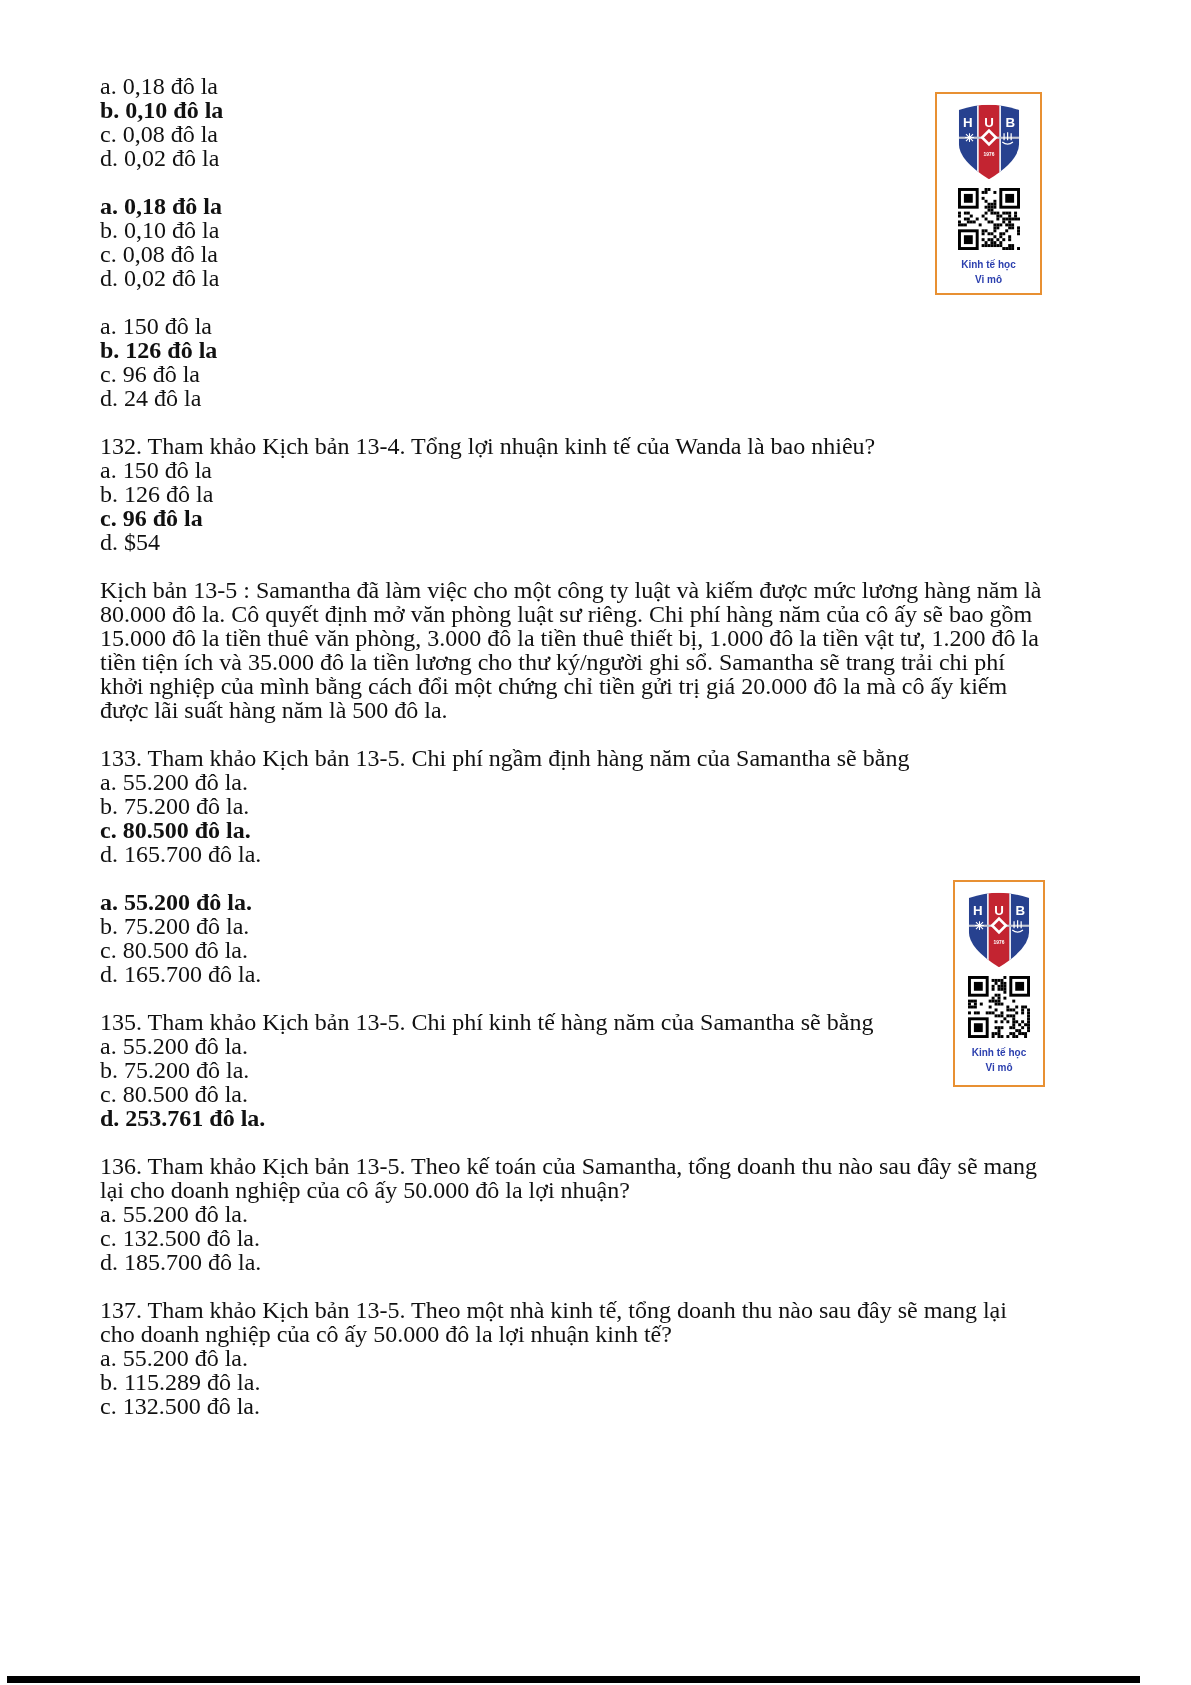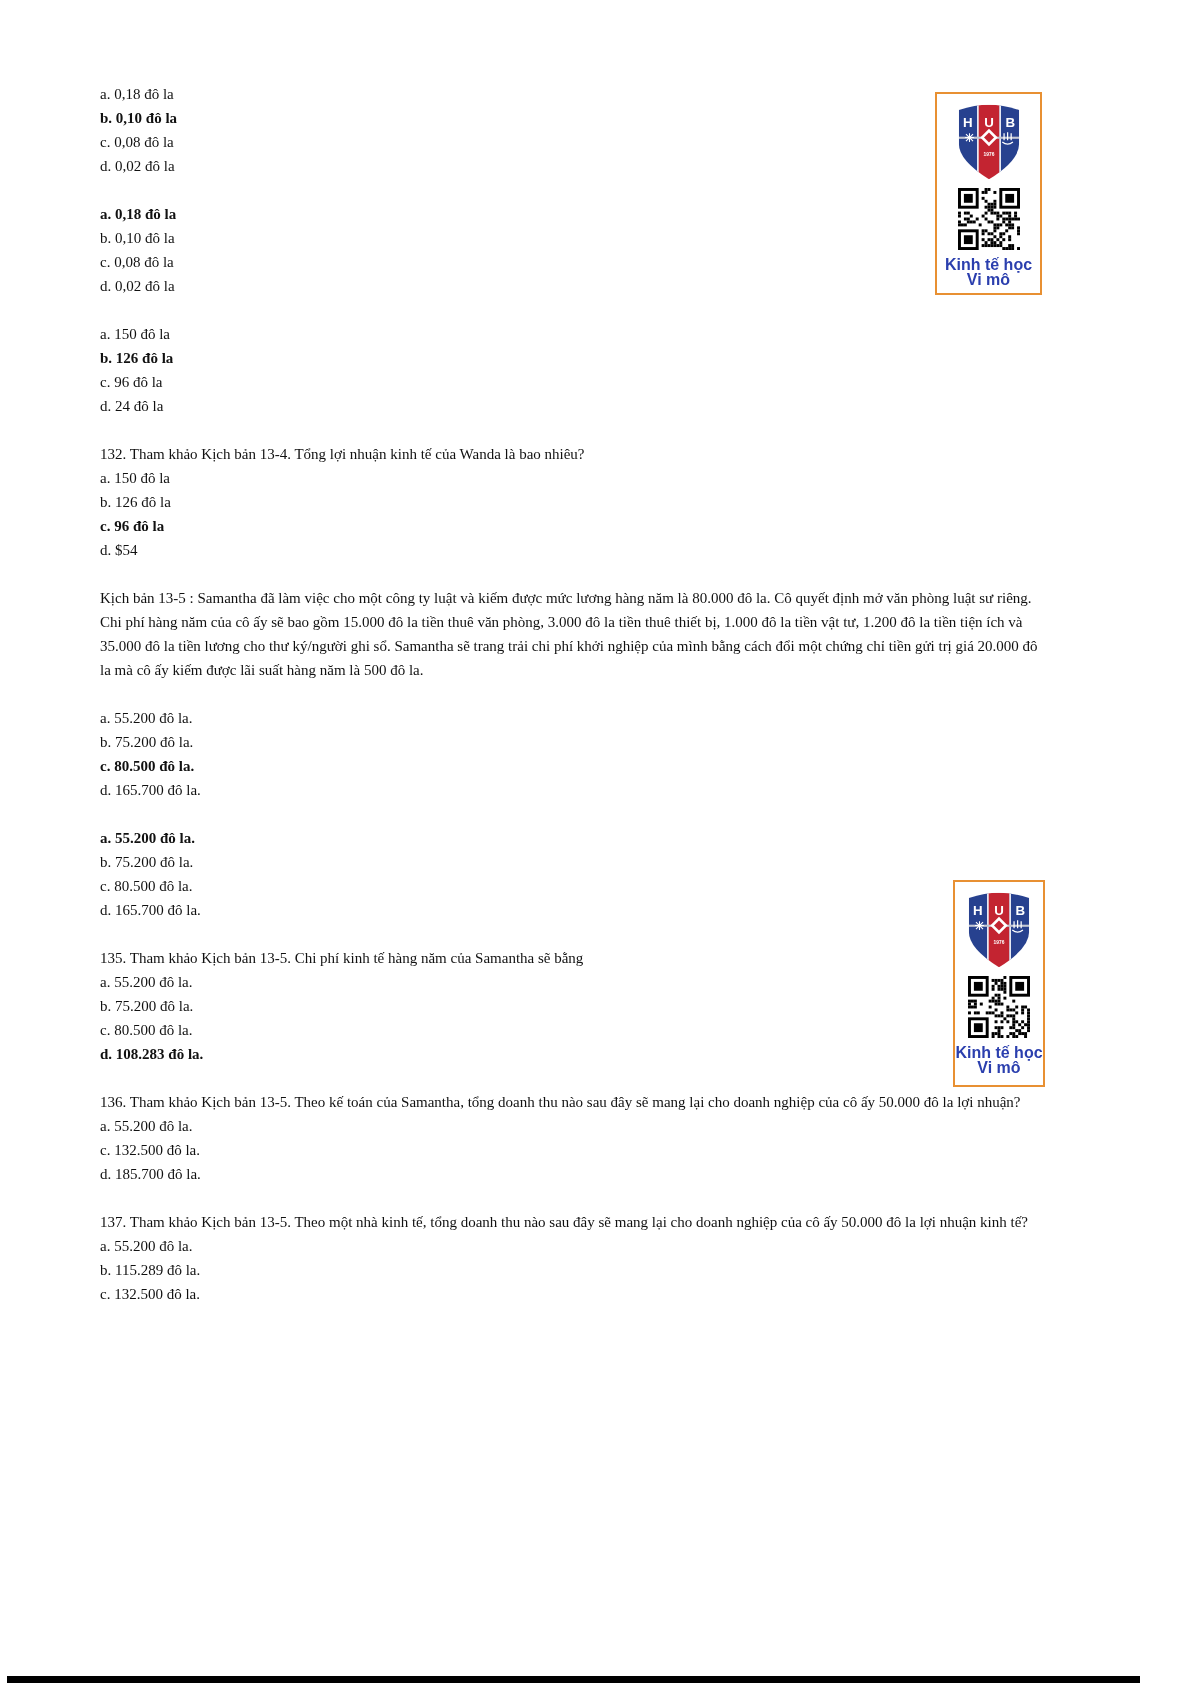--- a/index.html
+++ b/index.html
@@ -1,37 +1,37 @@
 <!DOCTYPE html>
 <html><head>
 <meta charset="utf-8">
 <style>
   html,body{margin:0;padding:0;}
   body{
     width:1191px;height:1685px;position:relative;background:#ffffff;
     font-family:"Liberation Serif",serif;color:#111111;overflow:hidden;
   }
   #document-content{
-    position:absolute;left:100px;top:82px;width:945px;
-    font-size:15px;line-height:24px;
+    position:absolute;left:100px;top:74px;width:945px;
+    font-size:24px;line-height:24px;
   }
   .block{margin-bottom:24px;}
   .block:last-child{margin-bottom:8px;}
   .line{white-space:normal;}
   .bold{font-weight:bold;}
   .badge{
     position:absolute;background:#ffffff;border:2px solid #e89032;
     box-sizing:border-box;display:flex;flex-direction:column;align-items:center;
     padding-top:9px;gap:7px;
   }
   .badge-1{left:935px;top:92px;width:107px;height:203px;}
   .badge-2{left:953px;top:880px;width:92px;height:207px;}
   .badge .caption{
     color:#2b3fae;font-family:"Liberation Sans",sans-serif;font-weight:bold;
-    font-size:16px;line-height:15px;text-align:center;
+    font-size:10px;line-height:15px;text-align:center;
   }
   .shield{width:64px;height:78px;}
   .qr{width:62px;height:62px;}
   .shield text{
     font-family:"Liberation Sans",sans-serif;font-weight:bold;fill:#ffffff;
   }
   .footer-bar{position:absolute;left:7px;top:1676px;width:1133px;height:7px;background:#000000;}
 </style>
 </head>
 <body>
@@ -59,37 +59,38 @@
       <div class="line">132. Tham khảo Kịch bản 13-4. Tổng lợi nhuận kinh tế của Wanda là bao nhiêu?</div>
       <div class="line">a. 150 đô la</div>
       <div class="line">b. 126 đô la</div>
       <div class="line bold">c. 96 đô la</div>
       <div class="line">d. $54</div>
     </div>
     <div class="block">
       <div class="line">Kịch bản 13-5 : Samantha đã làm việc cho một công ty luật và kiếm được mức lương hàng năm là 80.000 đô la. Cô quyết định mở văn phòng luật sư riêng. Chi phí hàng năm của cô ấy sẽ bao gồm 15.000 đô la tiền thuê văn phòng, 3.000 đô la tiền thuê thiết bị, 1.000 đô la tiền vật tư, 1.200 đô la tiền tiện ích và 35.000 đô la tiền lương cho thư ký/người ghi sổ. Samantha sẽ trang trải chi phí khởi nghiệp của mình bằng cách đổi một chứng chỉ tiền gửi trị giá 20.000 đô la mà cô ấy kiếm được lãi suất hàng năm là 500 đô la.</div>
     </div>
     <div class="block">
+      <div class="line">133. Tham khảo Kịch bản 13-5. Chi phí ngầm định hàng năm của Samantha sẽ bằng</div>
       <div class="line">a. 55.200 đô la.</div>
       <div class="line">b. 75.200 đô la.</div>
       <div class="line bold">c. 80.500 đô la.</div>
       <div class="line">d. 165.700 đô la.</div>
     </div>
     <div class="block">
       <div class="line bold">a. 55.200 đô la.</div>
       <div class="line">b. 75.200 đô la.</div>
       <div class="line">c. 80.500 đô la.</div>
       <div class="line">d. 165.700 đô la.</div>
     </div>
     <div class="block">
       <div class="line">135. Tham khảo Kịch bản 13-5. Chi phí kinh tế hàng năm của Samantha sẽ bằng</div>
       <div class="line">a. 55.200 đô la.</div>
       <div class="line">b. 75.200 đô la.</div>
       <div class="line">c. 80.500 đô la.</div>
-      <div class="line bold">d. 108.283 đô la.</div>
+      <div class="line bold">d. 253.761 đô la.</div>
     </div>
     <div class="block">
       <div class="line">136. Tham khảo Kịch bản 13-5. Theo kế toán của Samantha, tổng doanh thu nào sau đây sẽ mang lại cho doanh nghiệp của cô ấy 50.000 đô la lợi nhuận?</div>
       <div class="line">a. 55.200 đô la.</div>
       <div class="line">c. 132.500 đô la.</div>
       <div class="line">d. 185.700 đô la.</div>
     </div>
     <div class="block">
       <div class="line">137. Tham khảo Kịch bản 13-5. Theo một nhà kinh tế, tổng doanh thu nào sau đây sẽ mang lại cho doanh nghiệp của cô ấy 50.000 đô la lợi nhuận kinh tế?</div>
       <div class="line">a. 55.200 đô la.</div>

